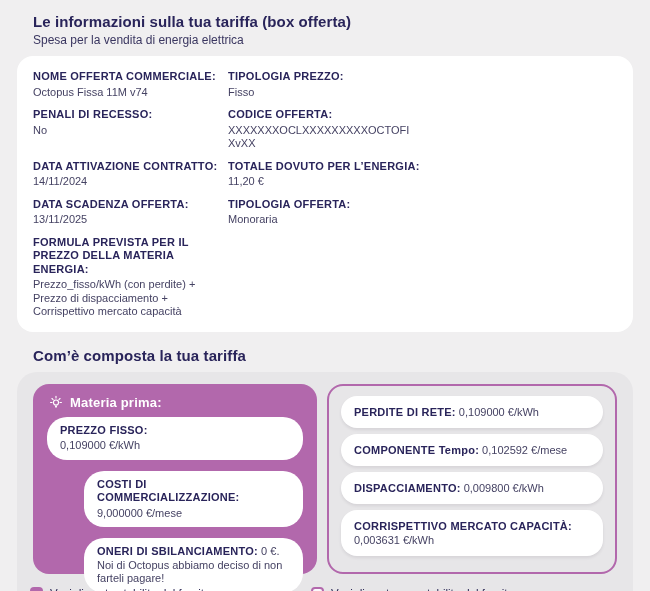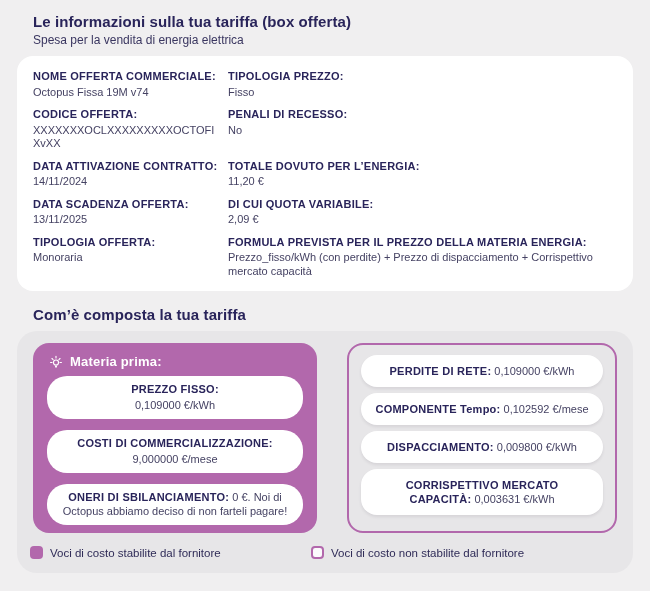--- a/index.html
+++ b/index.html
@@ -43,37 +43,37 @@
     margin-top:2px;white-space:pre-line;
   }
   .section-title{
     font-size:15px;font-weight:bold;letter-spacing:.1px;
     margin:15px 0 8px 33px;color:var(--text-dark);
   }
   .composition-card{
     margin:0 17px;background:var(--section-card-bg);
     border-radius:20px;padding:12px 16px 14px;
   }
-  .boxes{display:flex;gap:30px;text-align:center;}
+  .boxes{display:flex;gap:10px;}
   .materia-box{
     width:284px;height:190px;flex:none;
     background:var(--accent);border-radius:16px;
     padding:7px 14px 10px;
   }
   .materia-header{
     display:flex;align-items:center;gap:7px;
     color:#fff;font-size:13px;font-weight:bold;letter-spacing:.2px;
     padding:4px 0 7px 2px;
   }
   .bulb{display:block;}
   .pill{
     background:#fff;border-radius:20px;
     padding:7px 13px;min-height:41px;
   }
-  .pill + .pill{margin-top:11px;}
+  .pill + .pill{margin-top:11px;margin-left:37px;}
   .plabel{
     font-size:11px;font-weight:bold;letter-spacing:.25px;
     line-height:13.5px;color:var(--text-dark);
   }
   .pvalue{
     font-size:11px;line-height:13.5px;color:var(--text-value);margin-top:2px;
   }
   .inline-text{font-size:11px;line-height:13.5px;color:var(--text-value);}
   .inline-text b{color:var(--text-dark);letter-spacing:.25px;}
   .outlined-box{
@@ -107,50 +107,46 @@
 
 <div class="page">
 
   <div class="page-title">Le informazioni sulla tua tariffa (box offerta)</div>
   <div class="page-subtitle">Spesa per la vendita di energia elettrica</div>
 
   <section class="offer-card">
     <div class="offer-grid" id="offer-grid">
         <div class="field">
           <div class="flabel">NOME OFFERTA COMMERCIALE:</div>
-          <div class="fvalue">Octopus Fissa 19M v74</div>
+          <div class="fvalue">Octopus Fissa 11M v74</div>
         </div>
         <div class="field">
           <div class="flabel">TIPOLOGIA PREZZO:</div>
           <div class="fvalue">Fisso</div>
+        </div>
+        <div class="field">
+          <div class="flabel">PENALI DI RECESSO:</div>
+          <div class="fvalue">No</div>
         </div>
         <div class="field">
           <div class="flabel">CODICE OFFERTA:</div>
           <div class="fvalue">XXXXXXXOCLXXXXXXXXXOCTOFI
 XvXX</div>
         </div>
         <div class="field">
-          <div class="flabel">PENALI DI RECESSO:</div>
-          <div class="fvalue">No</div>
-        </div>
-        <div class="field">
           <div class="flabel">DATA ATTIVAZIONE CONTRATTO:</div>
           <div class="fvalue">14/11/2024</div>
         </div>
         <div class="field">
           <div class="flabel">TOTALE DOVUTO PER L’ENERGIA:</div>
           <div class="fvalue">11,20 €</div>
         </div>
         <div class="field">
           <div class="flabel">DATA SCADENZA OFFERTA:</div>
           <div class="fvalue">13/11/2025</div>
-        </div>
-        <div class="field">
-          <div class="flabel">DI CUI QUOTA VARIABILE:</div>
-          <div class="fvalue">2,09 €</div>
         </div>
         <div class="field">
           <div class="flabel">TIPOLOGIA OFFERTA:</div>
           <div class="fvalue">Monoraria</div>
         </div>
         <div class="field">
           <div class="flabel">FORMULA PREVISTA PER IL PREZZO DELLA MATERIA ENERGIA:</div>
           <div class="fvalue">Prezzo_fisso/kWh (con perdite) + Prezzo di dispacciamento + Corrispettivo mercato capacità</div>
         </div>
       </div>

